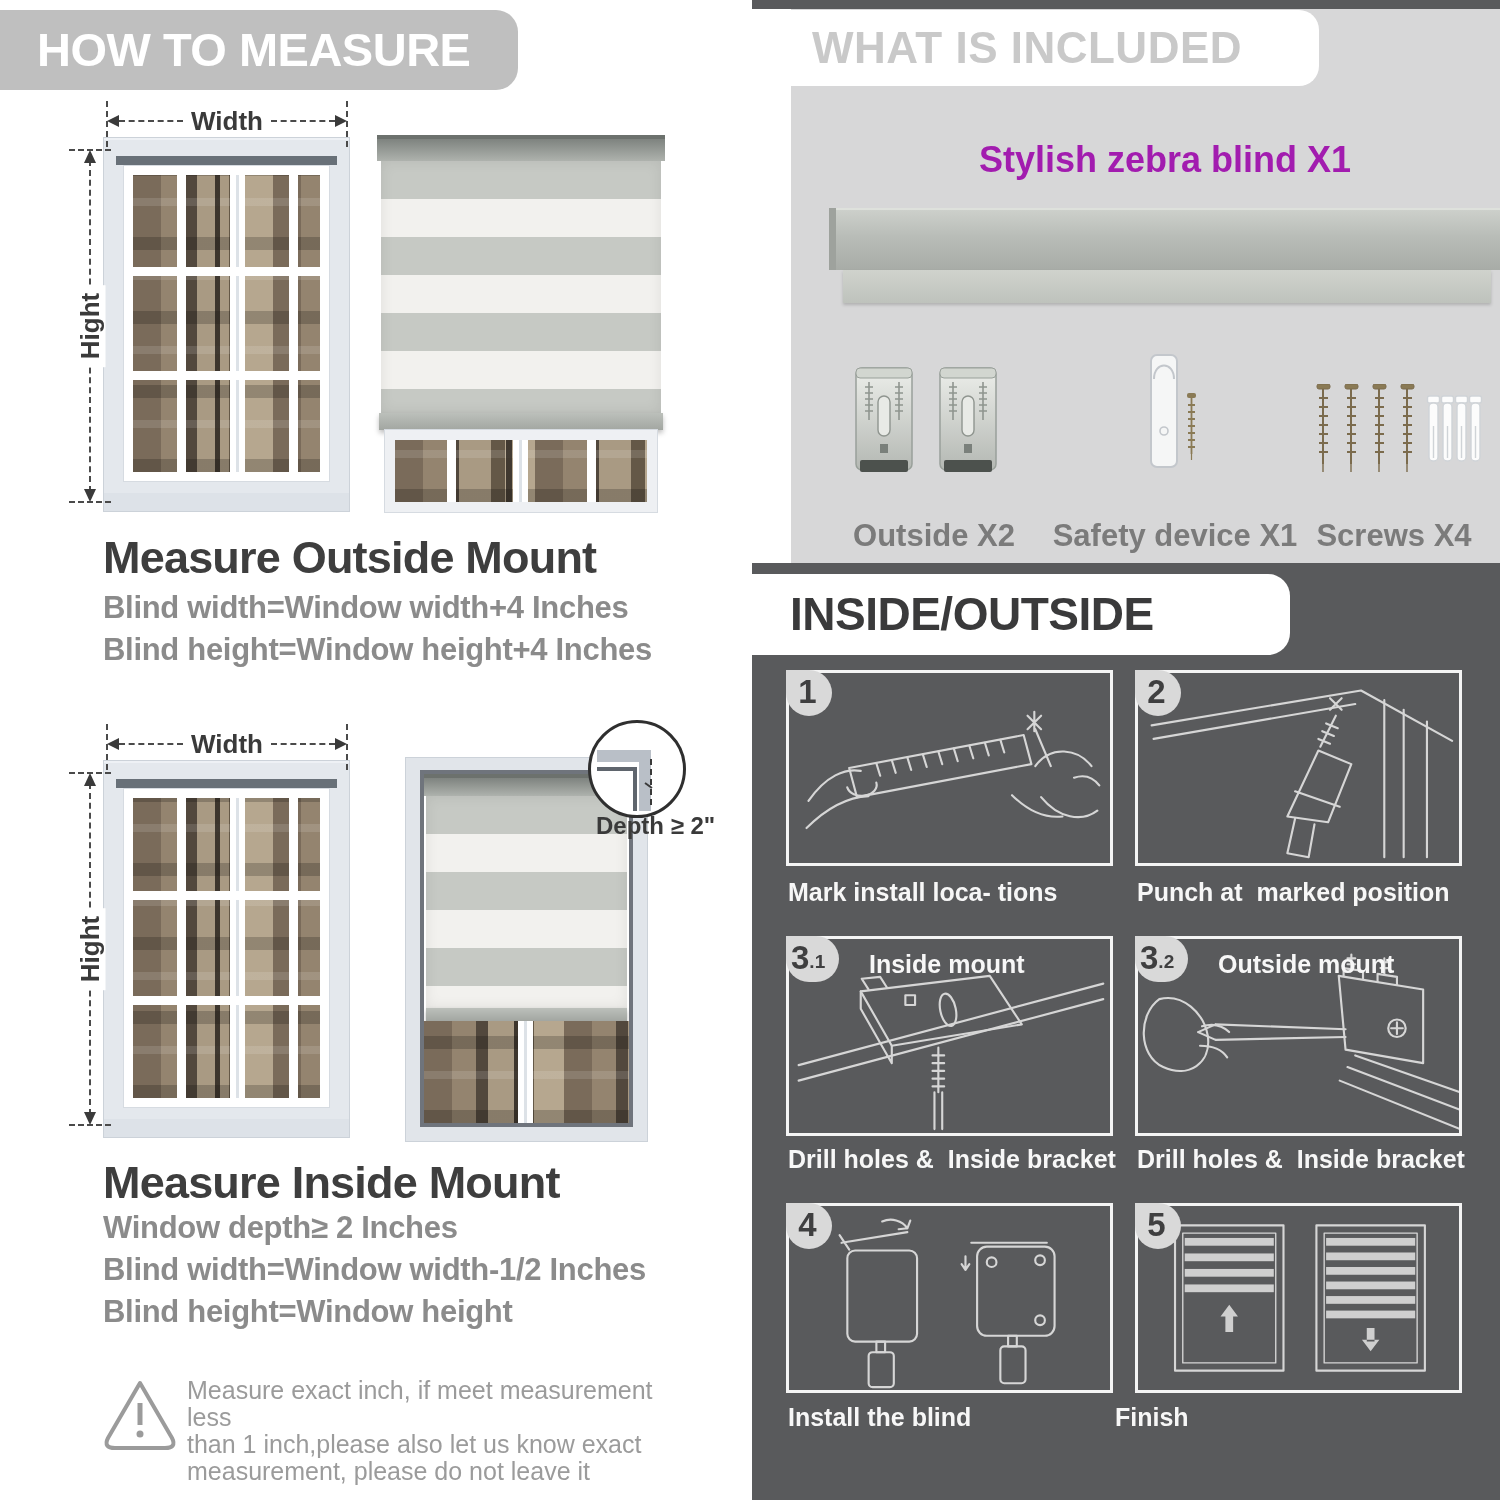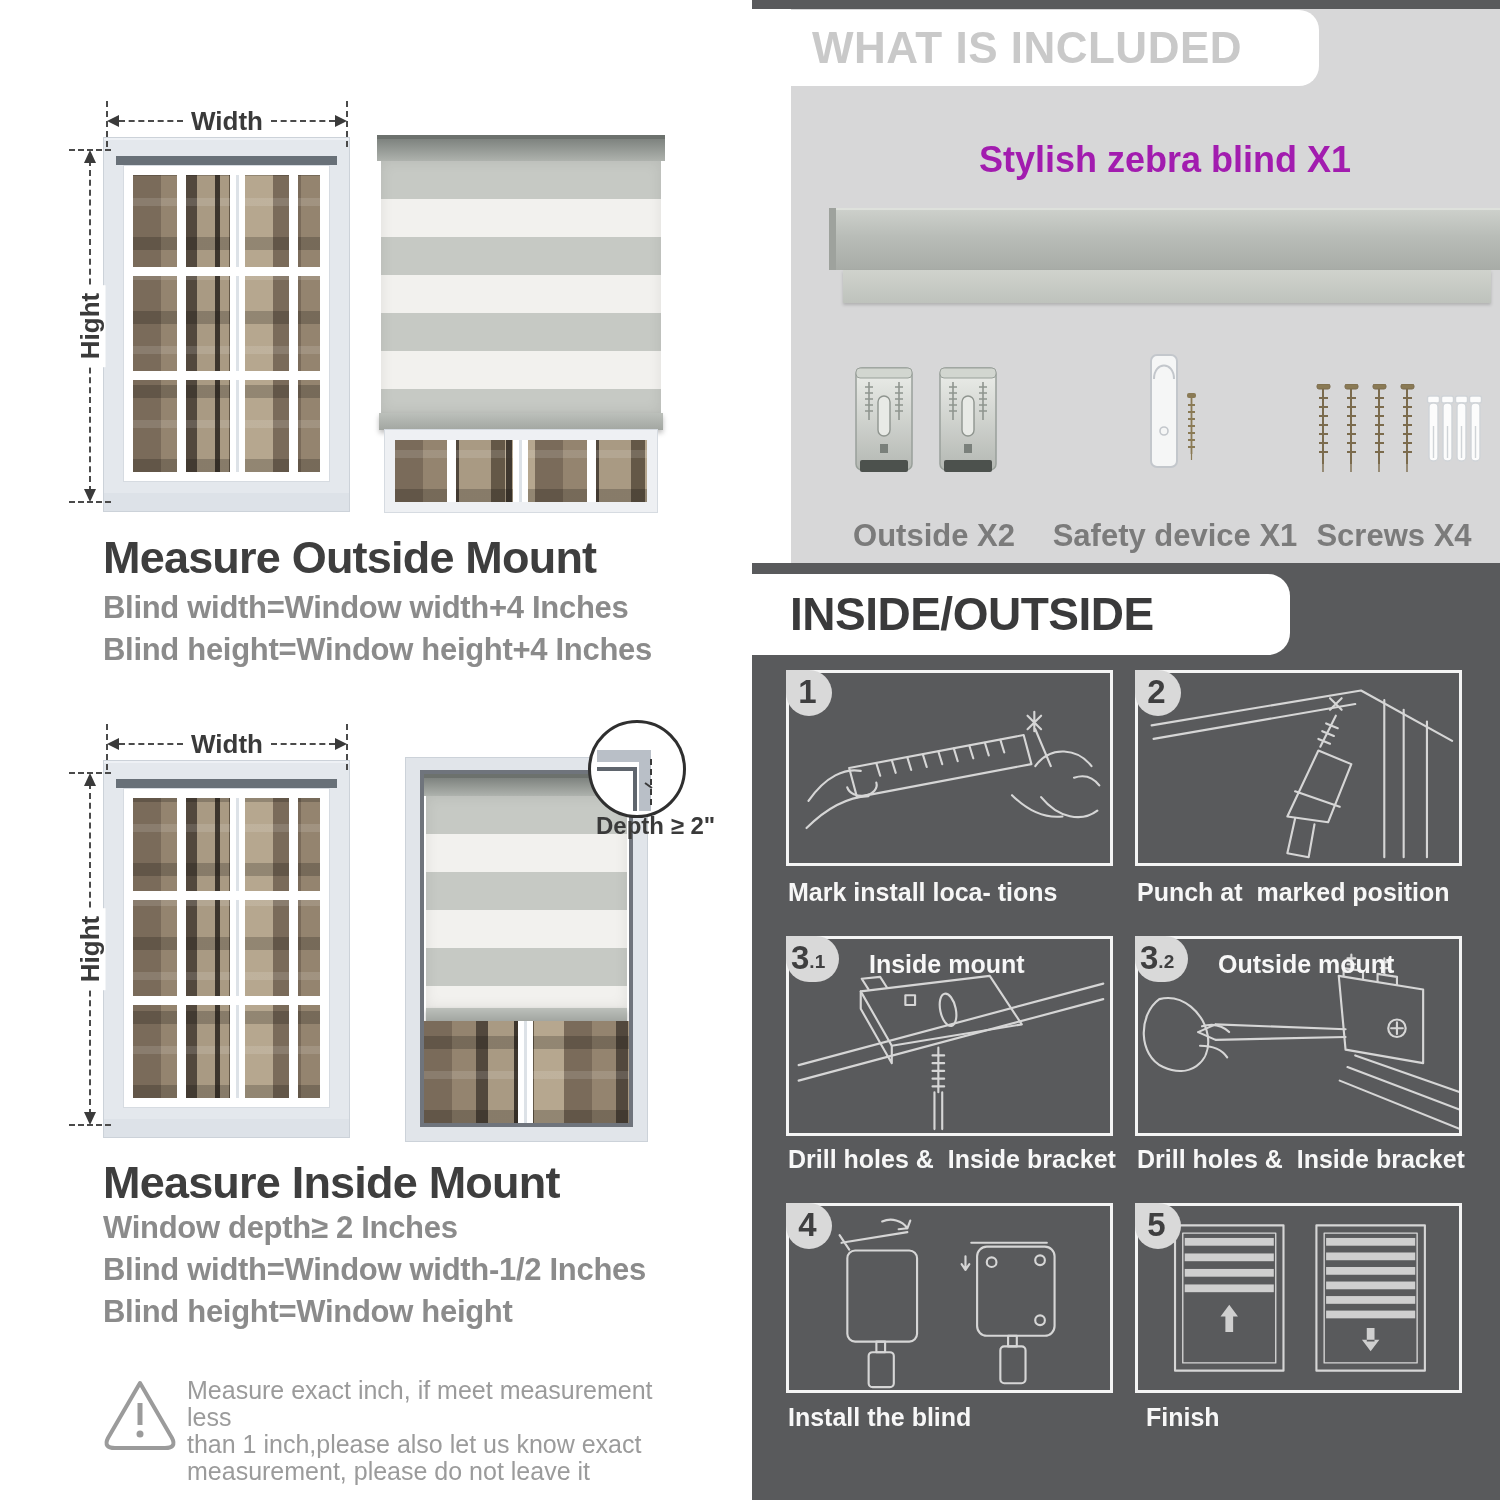--- a/index.html
+++ b/index.html
@@ -99,20 +99,21 @@
   .step-title{position:absolute;left:80px;top:11px;font-size:25px;font-weight:bold;color:#f7f7f7;z-index:2;white-space:nowrap;}
   .caption{position:absolute;font-size:25px;font-weight:bold;color:#f7f7f7;white-space:pre-wrap;width:344px;}
 
   .lineart{stroke:#d6d6d6;stroke-width:2.2;fill:none;stroke-linecap:round;stroke-linejoin:round;}
 </style>
 </head>
 <body>
 
 <div class="page">
 
+  <div class="htm-head">HOW TO MEASURE</div>
 
   <div class="win" style="left:103px;top:137px;width:247px;height:375px;">
     <div class="win-track"></div>
     <div class="win-glass">
       <div class="photo"></div>
       <div class="m-v" style="left:44px;"></div>
       <div class="m-v center" style="left:97px;"></div>
       <div class="m-v" style="left:156px;"></div>
       <div class="m-h" style="top:92px;"></div>
       <div class="m-h" style="top:196px;"></div>
@@ -446,16 +447,16 @@
           <path d="M234 126 h8 v14 h-8 Z M238 150 l9 -12 h-18 Z"></path>
         </g>
       </svg>
     </div>
 
     <div class="caption" style="left:36px;top:315px;">Mark install loca- tions</div>
     <div class="caption" style="left:385px;top:315px;">Punch at  marked position</div>
     <div class="caption" style="left:36px;top:582px;">Drill holes &amp;  Inside bracket</div>
     <div class="caption" style="left:385px;top:582px;">Drill holes &amp;  Inside bracket</div>
     <div class="caption" style="left:36px;top:840px;">Install the blind</div>
-    <div class="caption" style="left:394px;top:840px;">Finish</div>
+    <div class="caption" style="left:363px;top:840px;">Finish</div>
   </div>
 
 </div>
 
 </body></html>

